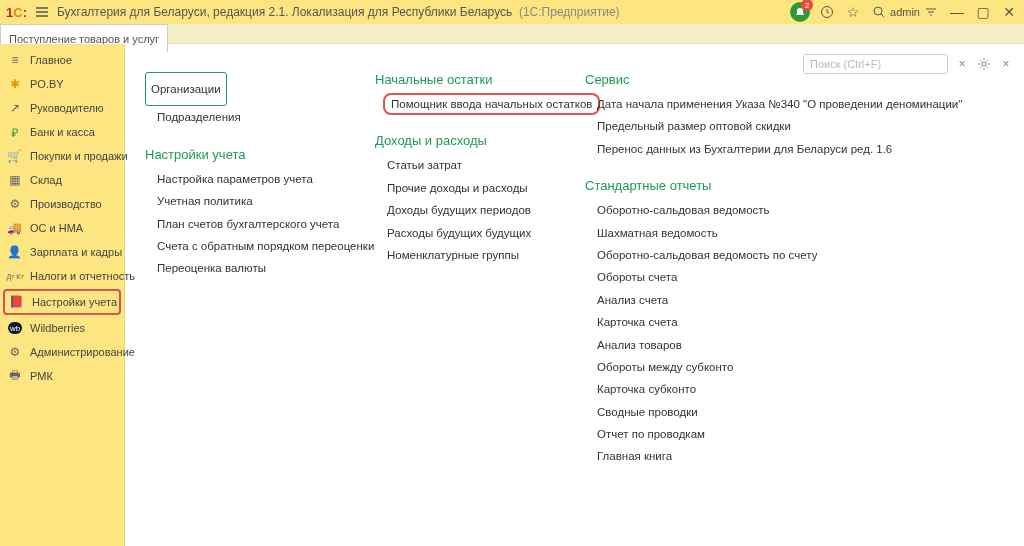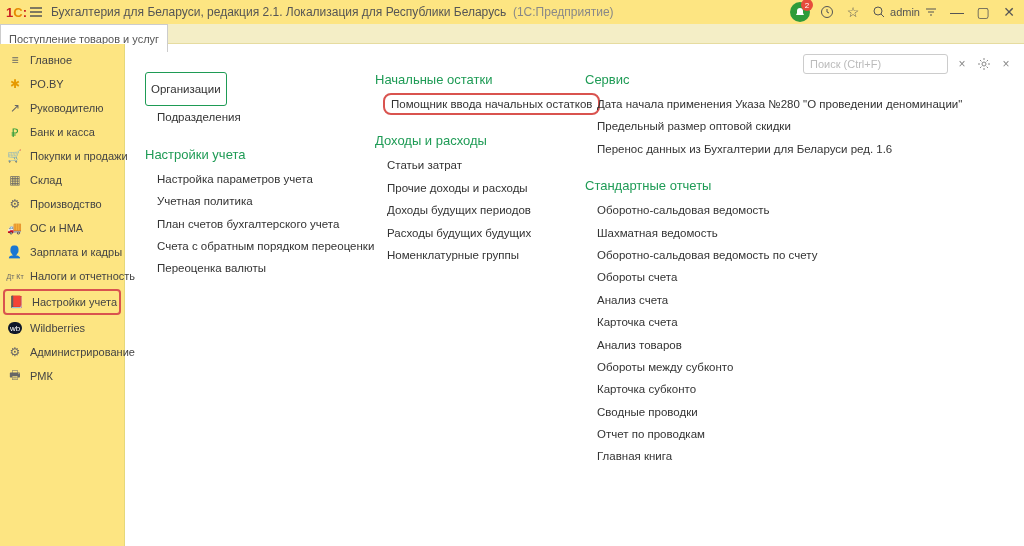--- a/index.html
+++ b/index.html
@@ -1,20 +1,20 @@
 <!DOCTYPE html>
 <html><head>
 <meta charset="utf-8">
 <style>
   * { margin: 0; padding: 0; box-sizing: border-box; font-family: Arial, sans-serif; }
   body { width: 1024px; height: 546px; background: #fff; overflow: hidden; font-size: 12px; color: #333; }
 
   
   .titlebar { height: 24px; background: #fde582; display: flex; align-items: center; padding: 0 6px; }
-  .logo { font-weight: bold; font-size: 13px; color: #cc2222; }
+  .logo { font-weight: bold; font-size: 13px; color: #cc2222; margin-right: 6px; }
   .logo span { color: #e68a00; }
   .titlebar-icon { width: 18px; height: 18px; display: inline-flex; align-items: center; justify-content: center; margin-right: 6px; color: #555; cursor: pointer; }
   .title-text { font-size: 12px; color: #555; }
   .title-sub { color: #888; }
   .titlebar-right { margin-left: auto; display: flex; align-items: center; gap: 8px; }
   .bell { position: relative; width: 20px; height: 20px; border-radius: 50%; background: #2e9b3a; display: flex; align-items: center; justify-content: center; }
   .bell::after { content: attr(data-count); position: absolute; top: -3px; right: -3px; background: #e74c3c; color: #fff; font-size: 8px; width: 12px; height: 12px; border-radius: 50%; display: flex; align-items: center; justify-content: center; }
   .tb-btn { width: 18px; height: 18px; display: flex; align-items: center; justify-content: center; color: #555; cursor: pointer; font-size: 14px; }
 
   
@@ -200,21 +200,21 @@
           <div class="link">Прочие доходы и расходы</div>
           <div class="link">Доходы будущих периодов</div>
           <div class="link">Расходы будущих будущих</div>
           <div class="link">Номенклатурные группы</div>
         </div>
       </div>
 
       <div class="col">
         <div class="section">
           <div class="sec-head">Сервис</div>
-          <div class="link">Дата начала применения Указа №280 "О проведении деноминации"</div>
+          <div class="link">Дата начала применения Указа №340 "О проведении деноминации"</div>
           <div class="link">Предельный размер оптовой скидки</div>
           <div class="link">Перенос данных из Бухгалтерии для Беларуси ред. 1.6</div>
         </div>
         <div class="section">
           <div class="sec-head">Стандартные отчеты</div>
           <div class="link">Оборотно-сальдовая ведомость</div>
           <div class="link">Шахматная ведомость</div>
           <div class="link">Оборотно-сальдовая ведомость по счету</div>
           <div class="link">Обороты счета</div>
           <div class="link">Анализ счета</div>

